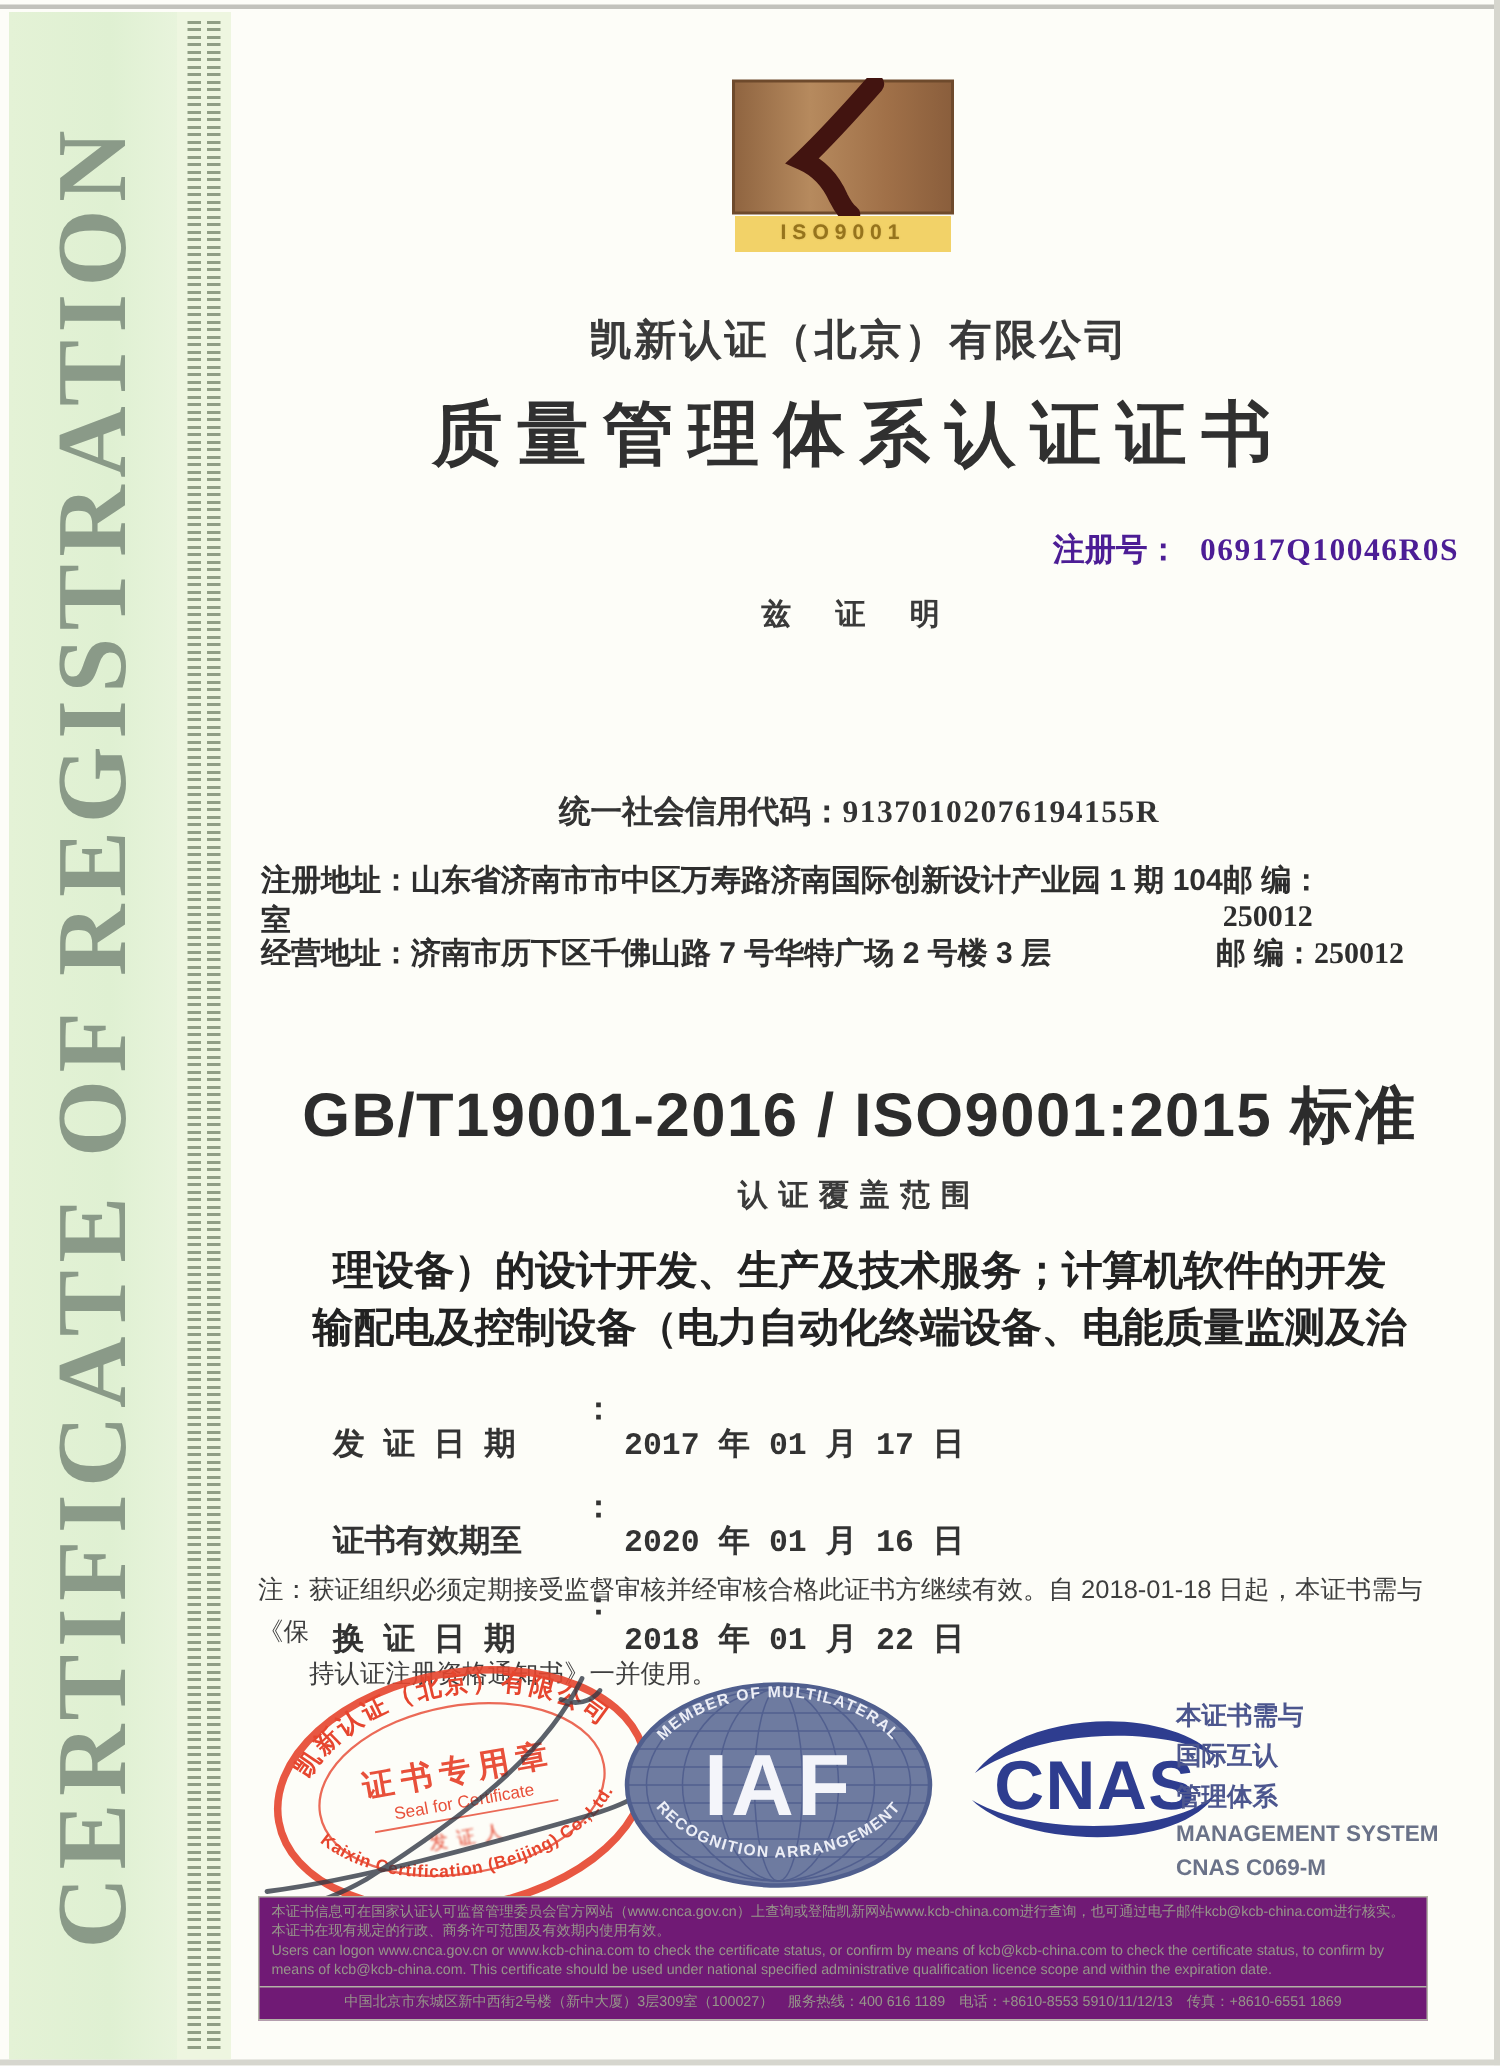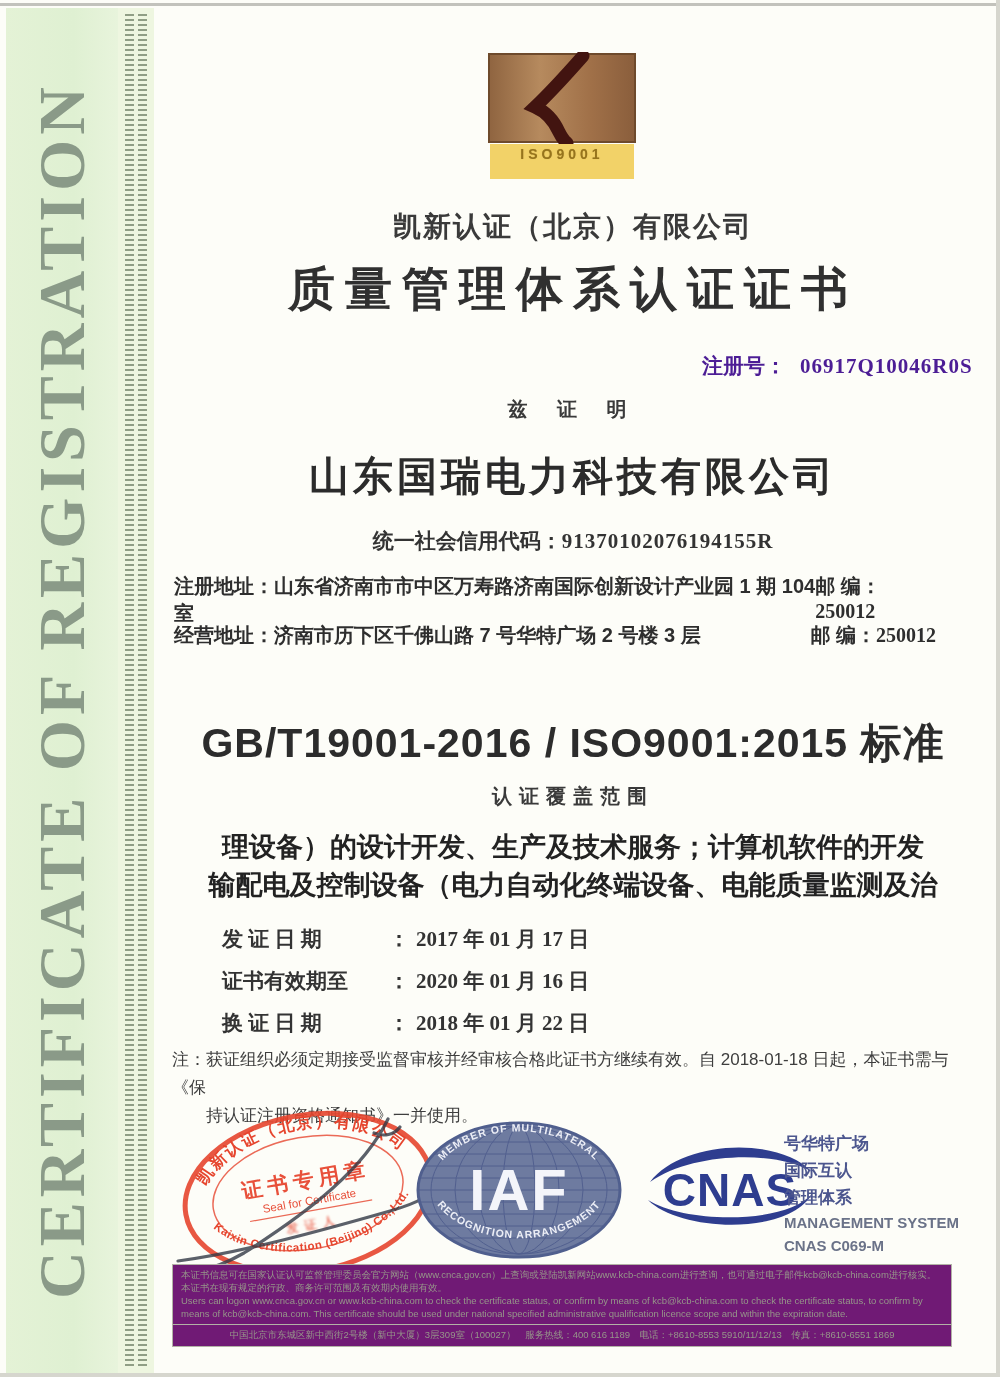--- a/index.html
+++ b/index.html
@@ -30,21 +30,21 @@
       linear-gradient(90deg, transparent 0 9px, #eef6e0 9px 13px, transparent 13px 22px),
       repeating-linear-gradient(180deg, rgba(120,136,110,.8) 0 2px, rgba(238,246,224,0) 2px 5px);
   }
 
   .content{position:absolute;left:154px;top:0;right:8px;bottom:0;}
 
   
   .logo-wrap{position:absolute;left:333px;top:52px;width:150px;text-align:center;}
   .logo-mark{display:block;width:150px;height:92px;}
   .iso-strip{
-    margin:0 3px;height:35px;line-height:20px;background:#f2d268;
+    margin:0 3px;height:24px;line-height:20px;background:#f2d268;
     color:#96741c;font-weight:700;font-size:14px;letter-spacing:4px;
     font-family:"Liberation Sans",sans-serif;text-shadow:0 0 1px #c8a850;
   }
 
   .h-company{position:absolute;left:0;right:0;top:185px;text-align:center;
     font-size:28px;font-weight:700;letter-spacing:2px;color:#3a3a3a;}
   .h-title{position:absolute;left:0;right:0;top:227px;text-align:center;
     font-size:47px;font-weight:700;letter-spacing:10px;color:#303030;}
 
   .reg-row{position:absolute;left:548px;top:352px;font-size:21px;font-weight:700;color:#4c1d95;}
@@ -73,21 +73,21 @@
   .scope-head{position:absolute;left:0;right:0;top:783px;text-align:center;
     font-size:20px;letter-spacing:7px;font-weight:600;color:#3a3a3a;}
   .scope{position:absolute;left:0;right:0;top:828px;text-align:center;
     font-size:27px;font-weight:700;color:#222;line-height:38px;}
 
   .dates{position:absolute;left:68px;top:925px;font-size:21px;color:#333;font-weight:600;}
   .dates .row{display:flex;margin-bottom:14px;}
   .dates .lbl{width:160px;}
   .dates .col{width:34px;text-align:center;}
   .dates .val{font-weight:600;}
-  .dates .val,.dates .lbl{font-family:Liberation Serif, serif;}
+  .dates .val,.dates .lbl{font-family:Liberation Mono, monospace;margin-top:23px;}
 
   .note{position:absolute;left:18px;right:40px;top:1046px;font-size:17px;line-height:28px;color:#3e3e3e;}
   .note .l2{padding-left:34px;}
 
   .seal-svg{position:absolute;left:-6px;top:1103px;}
   .iaf-svg{position:absolute;left:258px;top:1120px;}
   .cnas-svg{position:absolute;left:486px;top:1136px;}
   .cnas-info{position:absolute;left:630px;top:1130px;width:200px;color:#4c568e;}
   .cnas-info .cn{font-size:17px;line-height:27px;font-weight:600;}
   .cnas-info .en{font-size:15px;line-height:23px;font-weight:700;color:#6a7288;}
@@ -134,21 +134,20 @@
 
     <h2 class="h-company">凯新认证（北京）有限公司</h2>
     <h1 class="h-title">质量管理体系认证证书</h1>
 
     <div class="reg-row">
       <span>注册号：</span><span class="num">06917Q10046R0S</span>
     </div>
 
     <div class="certify">兹 证 明</div>
 
-    <div class="holder-name">山东国瑞电力科技有限公司</div>
 
     <div class="credit-line">
       <span>统一社会信用代码：</span><span class="code">91370102076194155R</span>
     </div>
 
     <div class="addr-row r1">
       <span><span>注册地址：</span><span>山东省济南市市中区万寿路济南国际创新设计产业园 1 期 104 室</span></span>
       <span class="zip"><span>邮 编：</span><b>250012</b></span>
     </div>
     <div class="addr-row r2">
@@ -245,21 +244,21 @@
       <text x="107" y="90" text-anchor="middle" font-size="58" font-weight="bold" fill="#f4f5fa" letter-spacing="2">IAF</text>
     </svg>
 
     <svg class="cnas-svg" width="180" height="104" viewBox="0 0 180 104">
       <path d="M 10,46 C 42,4 138,0 172,36 C 138,14 52,16 10,46 Z" fill="#2e3d8f"></path>
       <path d="M 8,64 C 40,96 148,100 172,58 C 146,88 46,88 8,64 Z" fill="#2e3d8f"></path>
       <text x="90" y="70" text-anchor="middle" font-size="46" font-weight="bold" fill="#2e3d8f" letter-spacing="1">CNAS</text>
     </svg>
 
     <div class="cnas-info">
-      <div class="cn">号华特广场</div>
+      <div class="cn">本证书需与</div>
       <div class="cn">国际互认</div>
       <div class="cn">管理体系</div>
       <div class="en">MANAGEMENT SYSTEM</div>
       <div class="en">CNAS C069-M</div>
     </div>
 
     <div class="fine-print">
       <div class="sec1">
         <p>本证书信息可在国家认证认可监督管理委员会官方网站（www.cnca.gov.cn）上查询或登陆凯新网站www.kcb-china.com进行查询，也可通过电子邮件kcb@kcb-china.com进行核实。本证书在现有规定的行政、商务许可范围及有效期内使用有效。</p>
         <p>Users can logon www.cnca.gov.cn or www.kcb-china.com to check the certificate status, or confirm by means of kcb@kcb-china.com to check the certificate status, to confirm by means of kcb@kcb-china.com. This certificate should be used under national specified administrative qualification licence scope and within the expiration date.</p>

